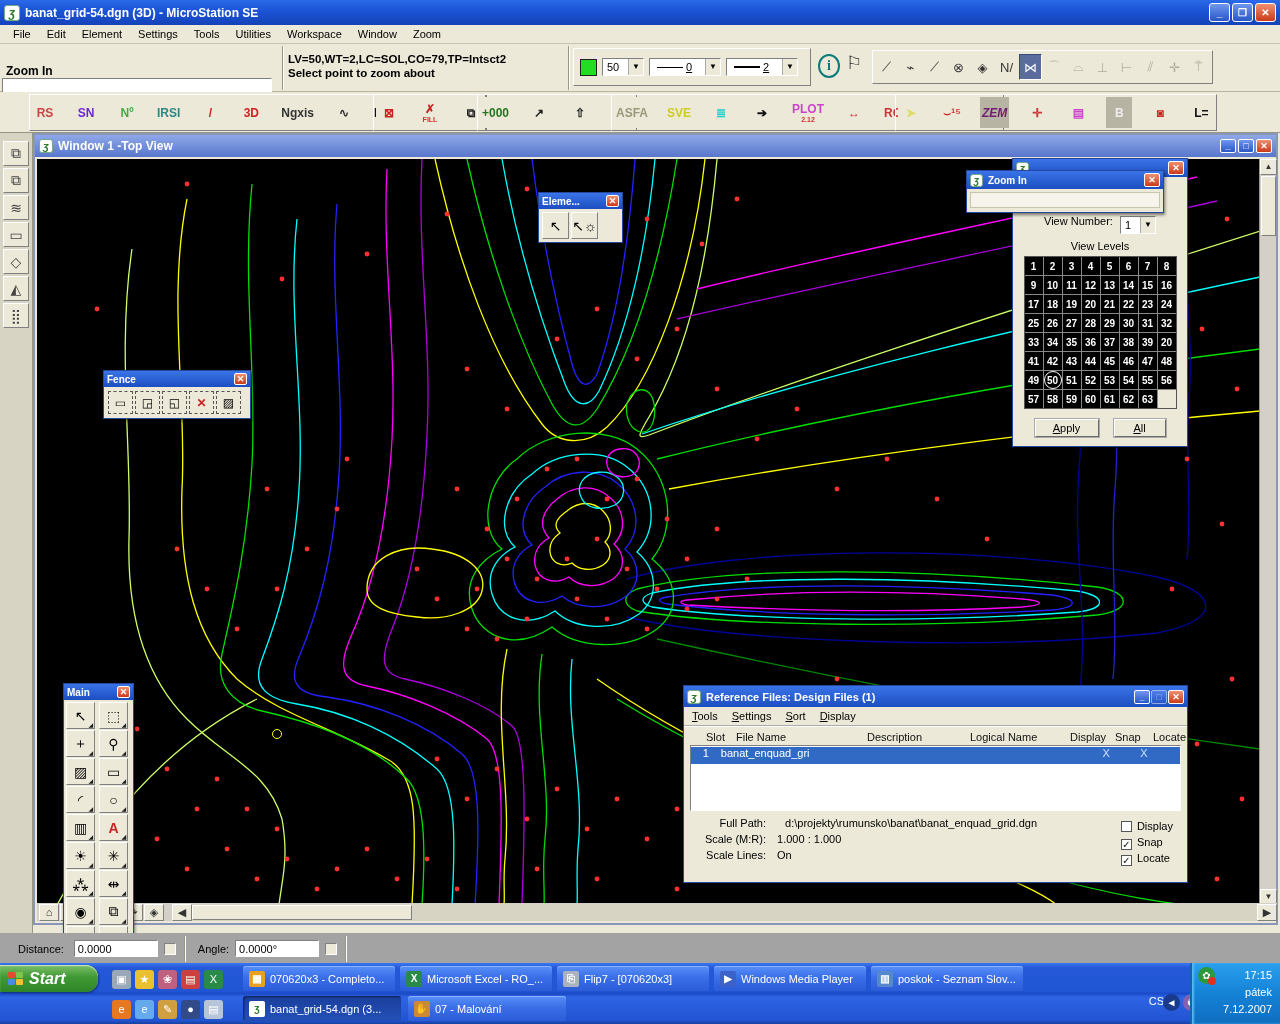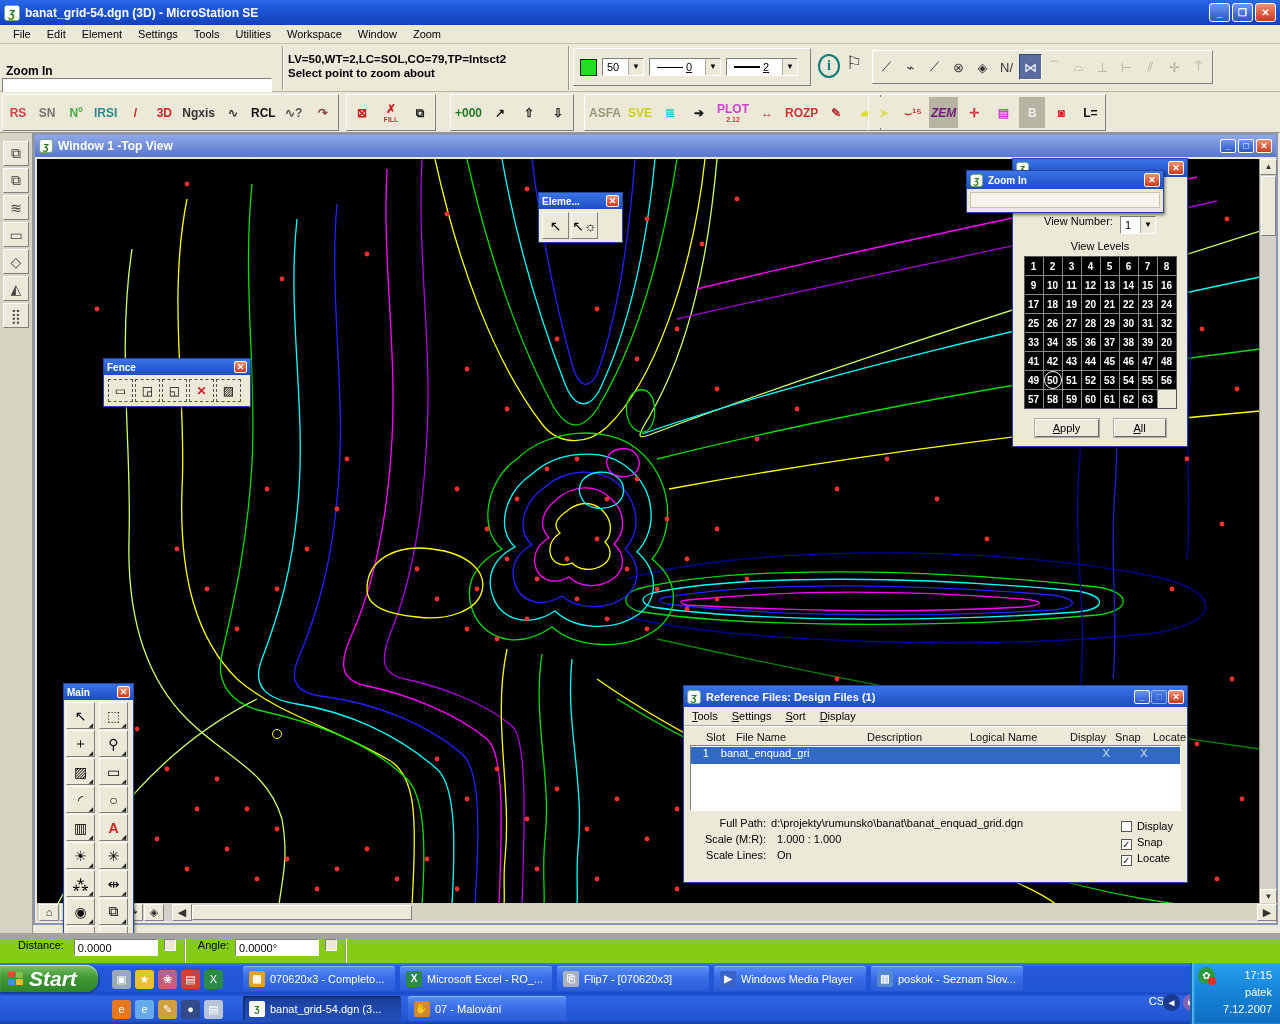--- a/index.html
+++ b/index.html
@@ -37,21 +37,21 @@
   .combo { background:#fff; border:1px solid; border-color:#808080 #fff #fff #808080; height:18px; display:flex; align-items:center; padding-left:4px; font-size:11px; }
   .combo .arr { margin-left:auto; width:15px; height:16px; background:#ece9d8; border-left:1px solid #aaa; text-align:center; font-size:8px; line-height:16px; }
   .line-glyph { flex:0 0 26px; border-top:1px solid #000; margin:0 3px; }
   .info-ic { left:818px; top:10px; width:22px; height:24px; border:2px solid #0a7a7a; border-radius:50%; color:#0a7a7a; font-weight:bold; font-size:14px; text-align:center; line-height:20px; font-family:"Liberation Serif",serif; }
   .flag-ic { left:846px; top:8px; font-size:18px; color:#333; }
   .snapbar { left:872px; top:6px; height:34px; border:1px solid; border-color:#fff #808080 #808080 #fff; display:flex; align-items:center; padding:2px; gap:1px; }
   .snap-btn { width:23px; height:26px; display:flex; align-items:center; justify-content:center; font-size:13px; color:#333; background:#ece9d8; border:1px solid #ece9d8; }
   .snap-btn.dim { color:#b0ac9c; }
   .snap-btn.pressed { background:#5a6b9e; color:#fff; border:1px solid; border-color:#394a7a #fff #fff #394a7a; }
 
-  .tb2-group { height:37px; border:1px solid; border-color:#fff #808080 #808080 #fff; display:flex; align-items:center; padding:1px 2px; gap:3px; position:absolute; top:2px; }
+  .tb2-group { height:37px; border:1px solid; border-color:#fff #808080 #808080 #fff; display:flex; align-items:center; padding:1px 2px; gap:15px; position:absolute; top:2px;margin-left:27px; }
   .tbtn2 { min-width:26px; height:31px; padding:0 2px; display:flex; flex-direction:column; align-items:center; justify-content:center; font-weight:bold; font-size:12px; background:#ece9d8; }
   .tbtn2 .sub { font-size:7px; font-weight:bold; color:#cc3333; }
 
   
   .dock { left:0px; top:133px; width:33px; height:802px; background:#d8d4c4; border-right:1px solid #9a9684; }
   .dock-btn { width:26px; height:25px; margin:2px auto; display:flex; align-items:center; justify-content:center; font-size:14px; color:#444; background:#ece9d8; border:1px solid; border-color:#fff #808080 #808080 #fff; }
 
   
   .viewwin { left:33px; top:133px; width:1245px; height:792px; background:#ece9d8; border:2px solid #8a96b8; }
   .view-title { height:22px; background:linear-gradient(180deg,#8ea8e8,#5876cc); color:#fff; font-weight:bold; font-size:12px; display:flex; align-items:center; padding:0 4px; }
@@ -85,29 +85,29 @@
   
   .ref-menu { display:flex; gap:14px; padding:3px 8px; border-bottom:2px groove #fff; }
   .ref-cols { display:flex; padding:4px 0 2px 22px; color:#111; }
   .ref-list { margin:0 6px; height:66px; background:#fff; border:1px solid; border-color:#808080 #fff #fff #808080; position:relative; }
   .ref-row { position:absolute; left:0; top:1px; width:100%; height:17px; background:#316ac5; color:#fff; display:flex; }
   .ref-info { padding:4px 0 0 0; line-height:16px; }
   .ref-info .lbl { display:inline-block; text-align:right; }
   .chk { width:11px; height:11px; background:#fff; border:1px solid #555; display:inline-block; margin-right:5px; font-size:10px; line-height:10px; text-align:center; color:#111; vertical-align:-2px; }
 
   
-  .statusbar { left:0; top:933px; width:1280px; height:30px; background:#84cc16; border-top:6px solid #a3a3a3; display:flex; align-items:flex-start; }
+  .statusbar { left:0; top:933px; width:1280px; height:30px; background:#a3a3a3; border-top:1px solid #a3a3a3; display:flex; align-items:center; }
   .field { background:#fff; border:1px solid; border-color:#808080 #fff #fff #808080; height:17px; font-size:11px; font-family:"Liberation Sans",sans-serif; padding:1px 3px; width:84px; }
   .chk2 { width:12px; height:12px; background:#ece9d8; border:1px solid; border-color:#808080 #fff #fff #808080; margin-left:6px; }
   .sb-sep { width:2px; height:26px; border-left:1px solid #9a9684; border-right:1px solid #fff; margin:0 8px; }
 
   
   .taskbar { left:0; top:963px; width:1280px; height:61px; background:linear-gradient(180deg,#3a77f2 0%,#2458d8 8%,#2055d4 46%,#1a4ac8 50%,#2e64e4 56%,#2154d2 94%,#16409f 100%); }
   .start { position:absolute; left:0; top:2px; width:98px; height:27px; border-radius:0 12px 12px 0;
-    background:linear-gradient(180deg,#7ebf6a,#3f9934 45%,#2f8527); color:#fff; font-weight:bold; font-style:italic; font-size:21px;
+    background:linear-gradient(180deg,#7ebf6a,#3f9934 45%,#2f8527); color:#fff; font-weight:bold; font-style:italic; font-size:16px;
     display:flex; align-items:center; padding-left:8px; gap:5px; box-shadow:inset 0 1px 1px #cfe8c0, 1px 1px 2px rgba(0,0,0,.4); }
   .winflag { width:16px; height:14px; display:grid; grid-template-columns:7px 7px; grid-auto-rows:6px; gap:1px; }
   .winflag i { border-radius:1px; }
   .ql-icon { width:19px; height:19px; border-radius:3px; color:#fff; font-size:11px; text-align:center; line-height:19px; }
   .taskbtn { position:absolute; height:25px; border-radius:3px; background:linear-gradient(180deg,#5890f8,#3a6fe8 45%,#2c5cd8); box-shadow:inset 0 1px 0 #8ab4ff;
     color:#fff; font-size:11px; display:flex; align-items:center; gap:5px; padding:0 6px; overflow:hidden; white-space:nowrap; }
   .taskbtn.active { background:linear-gradient(180deg,#1a3f9c,#2350b8); box-shadow:inset 1px 1px 2px rgba(0,0,0,.5); }
   .tb-ic { flex:0 0 16px; width:16px; height:16px; border-radius:2px; font-size:10px; font-weight:bold; text-align:center; line-height:16px; color:#fff; }
   .tray { position:absolute; right:0; top:0; width:90px; height:61px;
     background:linear-gradient(180deg,#2aa0ee,#1482d6 50%,#0f6ec0); border-left:2px solid #1266a8; box-shadow:inset 2px 0 2px #55bbf5;
@@ -186,21 +186,21 @@
       <span class="snap-btn dim">⍑</span>
     </div>
 </div>
 
 <div class="abs toolrow2">
     <div class="tb2-group" style="left: 2px;">
       <span class="tbtn2">
         <span style="color: rgb(204, 68, 68);">RS</span>
       </span>
       <span class="tbtn2">
-        <span style="color: #737373;">SN</span>
+        <span style="color: #6d28d9;">SN</span>
       </span>
       <span class="tbtn2">
         <span style="color: rgb(68, 170, 68);">Nº</span>
       </span>
       <span class="tbtn2">
         <span style="color: rgb(42, 136, 136);">IRSI</span>
       </span>
       <span class="tbtn2">
         <span style="color: rgb(204, 34, 34);">/</span>
       </span>
@@ -522,21 +522,21 @@
     <span class="cap-btns" style="margin-left:auto;">
         <span class="cap-btn small close" style="width:13px;height:12px;">✕</span>
       </span>
   </div>
   <div style="display:flex; gap:2px; padding:3px;">
       <span class="pal-btn" style="width: 27px;">↖</span>
       <span class="pal-btn" style="width: 27px;">↖☼</span>
     </div>
 </div>
 
-<div class="float" style="left:103px; top:358px; width:148px;">
+<div class="float" style="left:103px; top:370px; width:148px;">
   <div class="float-title">
     <span>Fence</span>
     <span class="cap-btns" style="margin-left:auto;">
         <span class="cap-btn small close" style="width:13px;height:12px;">✕</span>
       </span>
   </div>
   <div class="fence-body">
       <span class="fence-btn">▭</span>
       <span class="fence-btn">◲</span>
       <span class="fence-btn">◱</span>
@@ -700,21 +700,21 @@
   <div class="ref-list">
     <div class="ref-row">
       <span style="width:30px; text-align:center;">1</span>
       <span style="width:240px;">banat_enquad_gri</span>
       <span style="margin-left:143px; width:38px; color:#cfe0ff;">X</span>
       <span style="width:40px; color:#cfe0ff;">X</span>
     </div>
   </div>
   <div class="ref-info">
     <div><span class="lbl" style="width:82px;">Full Path:</span>
-      <span style="margin-left:2px;">d:\projekty\rumunsko\banat\banat_enquad_grid.dgn</span></div>
+      <span style="margin-left:16px;">d:\projekty\rumunsko\banat\banat_enquad_grid.dgn</span></div>
     <div><span class="lbl" style="width:82px;">Scale (M:R):</span>
       <span style="margin-left:8px;">1.000 : 1.000</span></div>
     <div><span class="lbl" style="width:82px;">Scale Lines:</span>
       <span style="margin-left:8px;">On</span></div>
   </div>
   <div style="position:absolute; right:14px; bottom:16px; line-height:16px;">
       <div><span class="chk"></span><span class="u">Display</span></div>
       <div><span class="chk">✓</span><span class="u">Snap</span></div>
       <div><span class="chk">✓</span><span class="u">Locate</span></div>
     </div>

